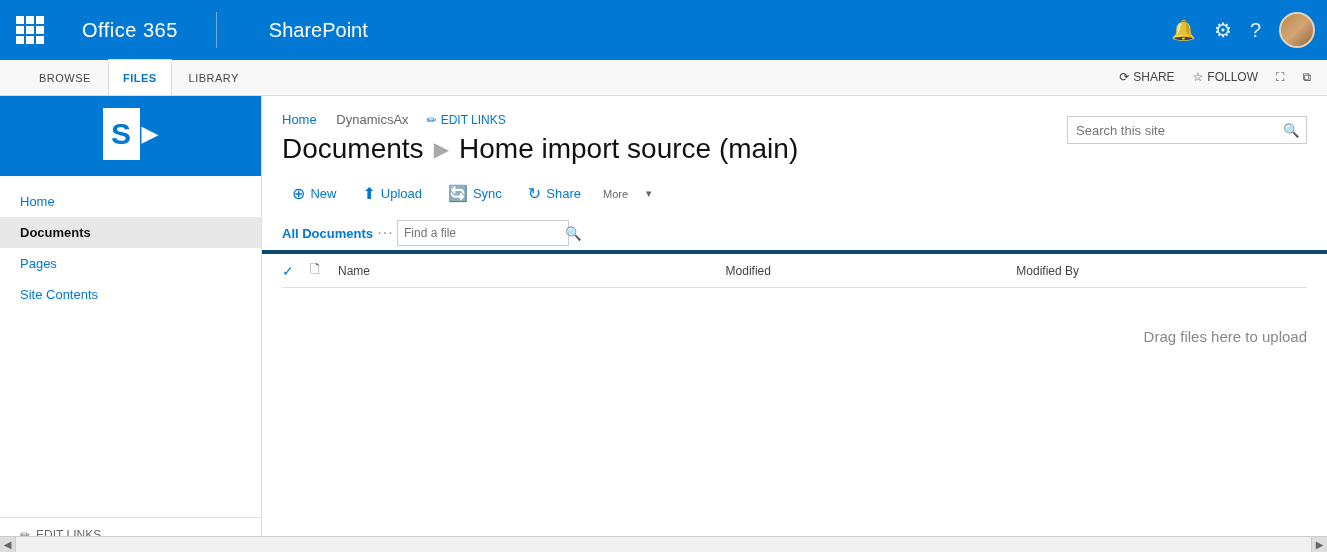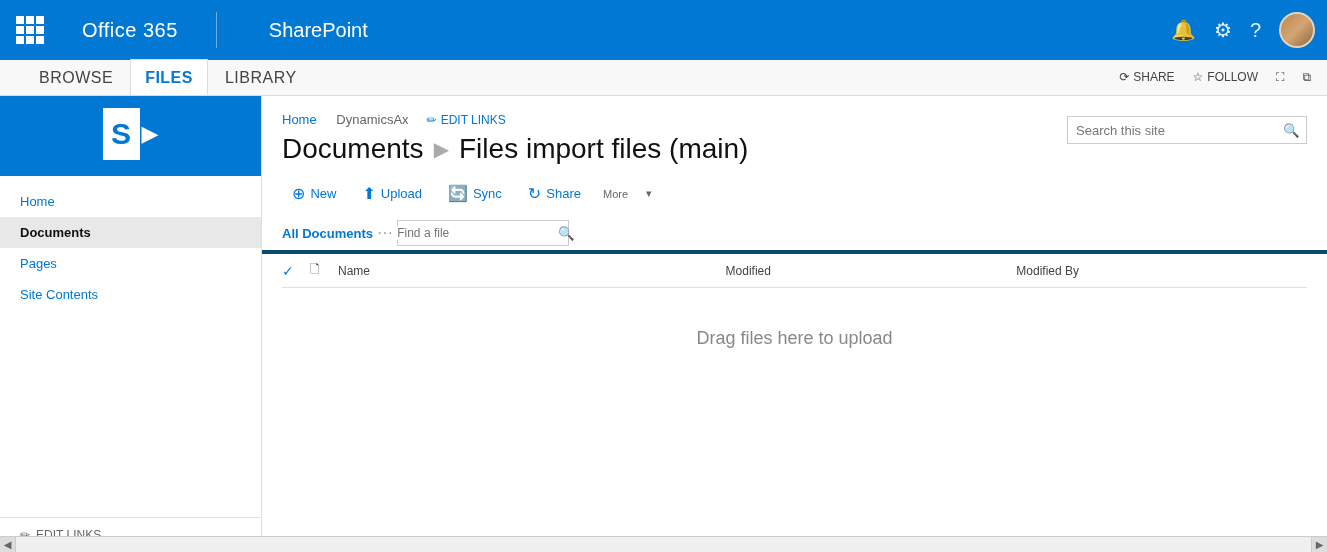--- a/index.html
+++ b/index.html
@@ -39,21 +39,21 @@
       border-bottom: 1px solid #ddd;
       height: 36px;
       display: flex;
       align-items: flex-end;
       padding-left: 24px;
       padding-right: 16px;
     }
     .ribbon-tab {
       height: 36px;
       padding: 0 14px;
-      font-size: 16px;
+      font-size: 11px;
       font-weight: 400;
       color: #444;
       cursor: pointer;
       display: flex; align-items: center;
       border: 1px solid transparent;
       border-bottom: none;
       margin-right: 2px;
       text-transform: uppercase;
       letter-spacing: 0.5px;
     }
@@ -196,21 +196,21 @@
     .doc-list-header {
       padding: 4px 20px;
       display: flex; align-items: center; 
       border-bottom: 4px solid #0c4a6e;
     }
     .all-docs-label { color: #0078d4; font-weight: 600; font-size: 13px; cursor: pointer; }
     .all-docs-ellipsis { color: #999; cursor: pointer; font-size: 16px; margin: 0 4px; }
     .find-file-wrap {
       border: 1px solid #ccc;
       display: flex; align-items: center;
-      width: 172px; height: 26px; background: white; justify-content: center;
+      width: 172px; height: 26px; background: white;
     }
     .find-file-input {
       flex: 1; border: none; outline: none; padding: 0 6px; font-size: 12px; color: #333;
     }
     .find-file-btn {
       width: 26px; height: 26px; background: none; border: none; cursor: pointer;
       display: flex; align-items: center; justify-content: center; color: #555;
     }
 
     
@@ -221,22 +221,22 @@
       font-size: 12px; color: #444;
     }
     .th-check { width: 28px; }
     .th-icon { width: 28px; }
     .th-name { flex: 2; }
     .th-modified { flex: 1.5; }
     .th-modified-by { flex: 1.5; }
     .check-symbol { color: #0078d4; font-size: 14px; }
     .drag-area {
       padding: 40px 0;
-      text-align: center;
-      font-size: 18px;
+      text-align: right;
+      font-size: 15px;
       color: #888;
     }
 
     
     .bottom-bar {
       position: absolute; bottom: 0; left: 0; right: 0; height: 16px;
       background: #f0f0f0; border-top: 1px solid #ccc;
       display: flex; align-items: center;
     }
     .hscroll-left { width: 16px; height: 16px; background: #ddd; border-right: 1px solid #ccc; display: flex; align-items: center; justify-content: center; cursor: pointer; font-size: 10px; color: #666; }
@@ -328,21 +328,21 @@
           <span class="breadcrumb-sep"> &nbsp; </span>
           <span class="breadcrumb-dyn">DynamicsAx</span>
           <span class="breadcrumb-edit">
             <span>✏</span>
             <span>EDIT LINKS</span>
           </span>
         </div>
         <div class="page-title">
           <span>Documents</span>
           <span class="page-title-arrow">▶</span>
-          <span>Files import files (main)</span>
+          <span>Home import source (main)</span>
         </div>
       </div>
       <div class="search-box-area">
         <div class="search-input-wrap">
           <input class="search-input" type="text" placeholder="Search this site" style="">
           <button class="search-btn">🔍</button>
         </div>
       </div>
     </div>
 

